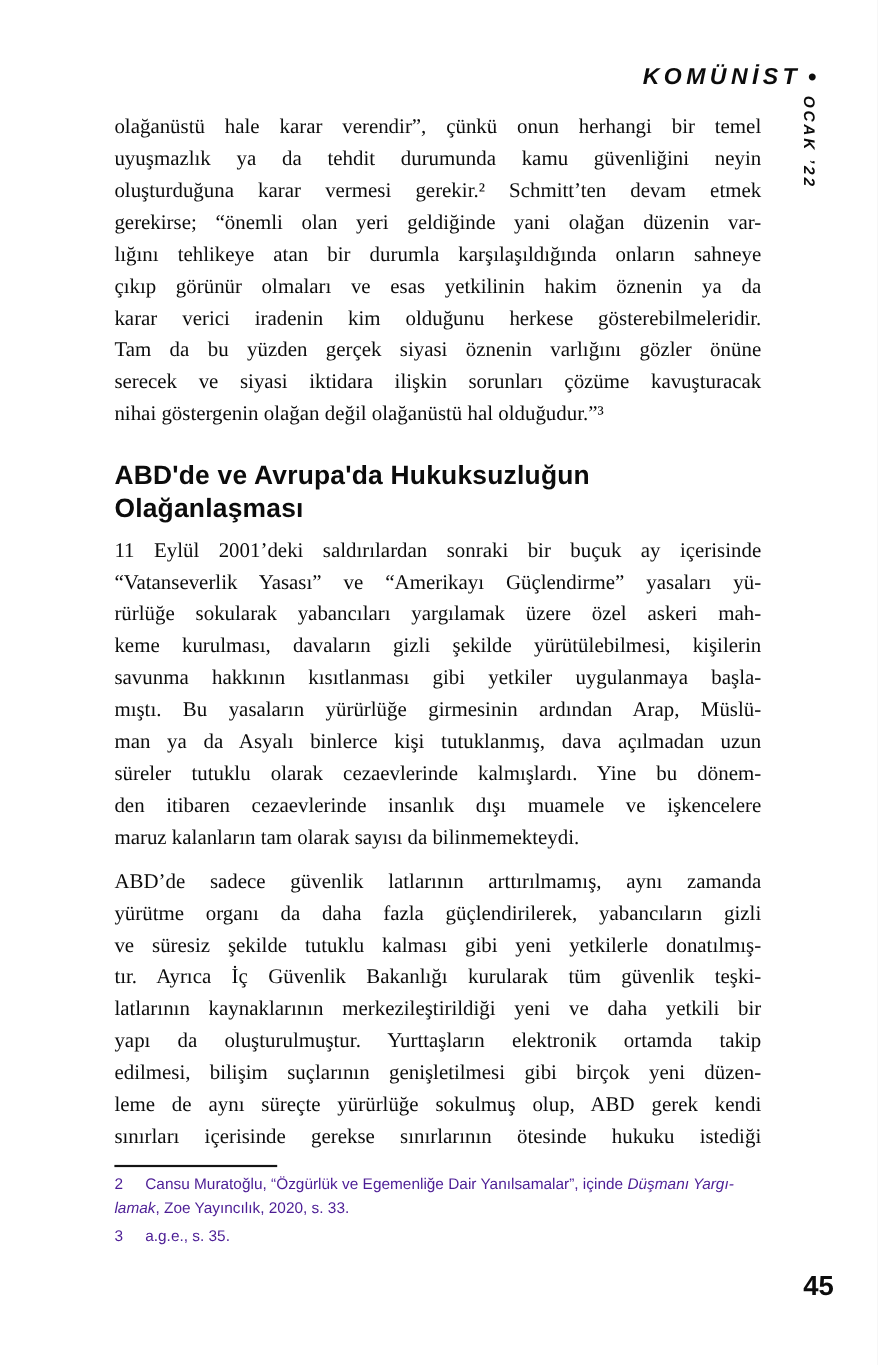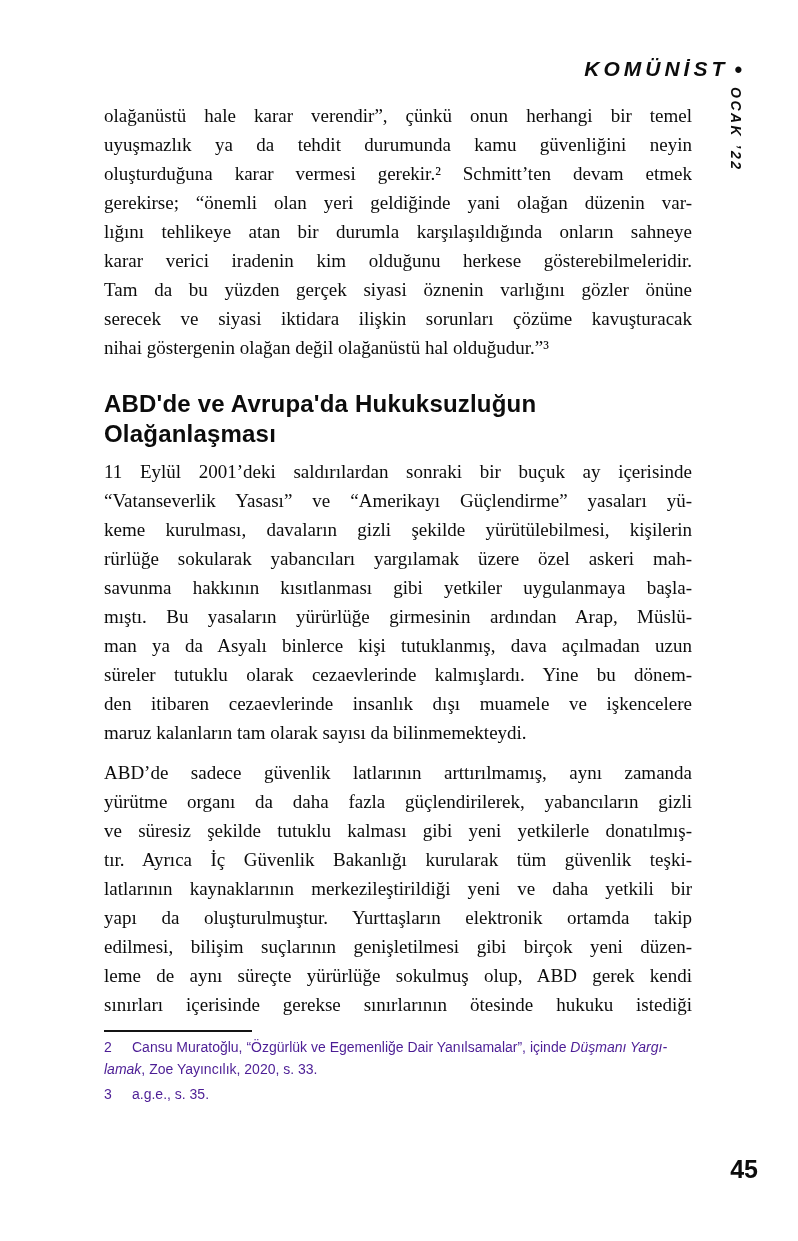--- a/index.html
+++ b/index.html
@@ -122,36 +122,37 @@
   <div class="issue-vertical">OCAK ’22</div>
 
   <div class="column">
 
     <div class="para">
         <div class="line">olağanüstü hale karar verendir”, çünkü onun herhangi bir temel</div>
         <div class="line">uyuşmazlık ya da tehdit durumunda kamu güvenliğini neyin</div>
         <div class="line">oluşturduğuna karar vermesi gerekir.² Schmitt’ten devam etmek</div>
         <div class="line">gerekirse; “önemli olan yeri geldiğinde yani olağan düzenin var-</div>
         <div class="line">lığını tehlikeye atan bir durumla karşılaşıldığında onların sahneye</div>
+        <div class="line">çıkıp görünür olmaları ve esas yetkilinin hakim öznenin ya da</div>
         <div class="line">karar verici iradenin kim olduğunu herkese gösterebilmeleridir.</div>
         <div class="line">Tam da bu yüzden gerçek siyasi öznenin varlığını gözler önüne</div>
         <div class="line">serecek ve siyasi iktidara ilişkin sorunları çözüme kavuşturacak</div>
         <div class="line">nihai göstergenin olağan değil olağanüstü hal olduğudur.”³</div>
       </div>
 
     <h2 class="heading">
       <span class="hline">ABD'de ve Avrupa'da Hukuksuzluğun</span>
       <span class="hline">Olağanlaşması</span>
     </h2>
 
     <div class="para">
         <div class="line">11 Eylül 2001’deki saldırılardan sonraki bir buçuk ay içerisinde</div>
         <div class="line">“Vatanseverlik Yasası” ve “Amerikayı Güçlendirme” yasaları yü-</div>
+        <div class="line">rürlüğe sokularak yabancıları yargılamak üzere özel askeri mah-</div>
         <div class="line">keme kurulması, davaların gizli şekilde yürütülebilmesi, kişilerin</div>
-        <div class="line">rürlüğe sokularak yabancıları yargılamak üzere özel askeri mah-</div>
         <div class="line">savunma hakkının kısıtlanması gibi yetkiler uygulanmaya başla-</div>
         <div class="line">mıştı. Bu yasaların yürürlüğe girmesinin ardından Arap, Müslü-</div>
         <div class="line">man ya da Asyalı binlerce kişi tutuklanmış, dava açılmadan uzun</div>
         <div class="line">süreler tutuklu olarak cezaevlerinde kalmışlardı. Yine bu dönem-</div>
         <div class="line">den itibaren cezaevlerinde insanlık dışı muamele ve işkencelere</div>
         <div class="line">maruz kalanların tam olarak sayısı da bilinmemekteydi.</div>
       </div>
 
     <div class="para justify-all">
         <div class="line">ABD’de sadece güvenlik latlarının arttırılmamış, aynı zamanda</div>

